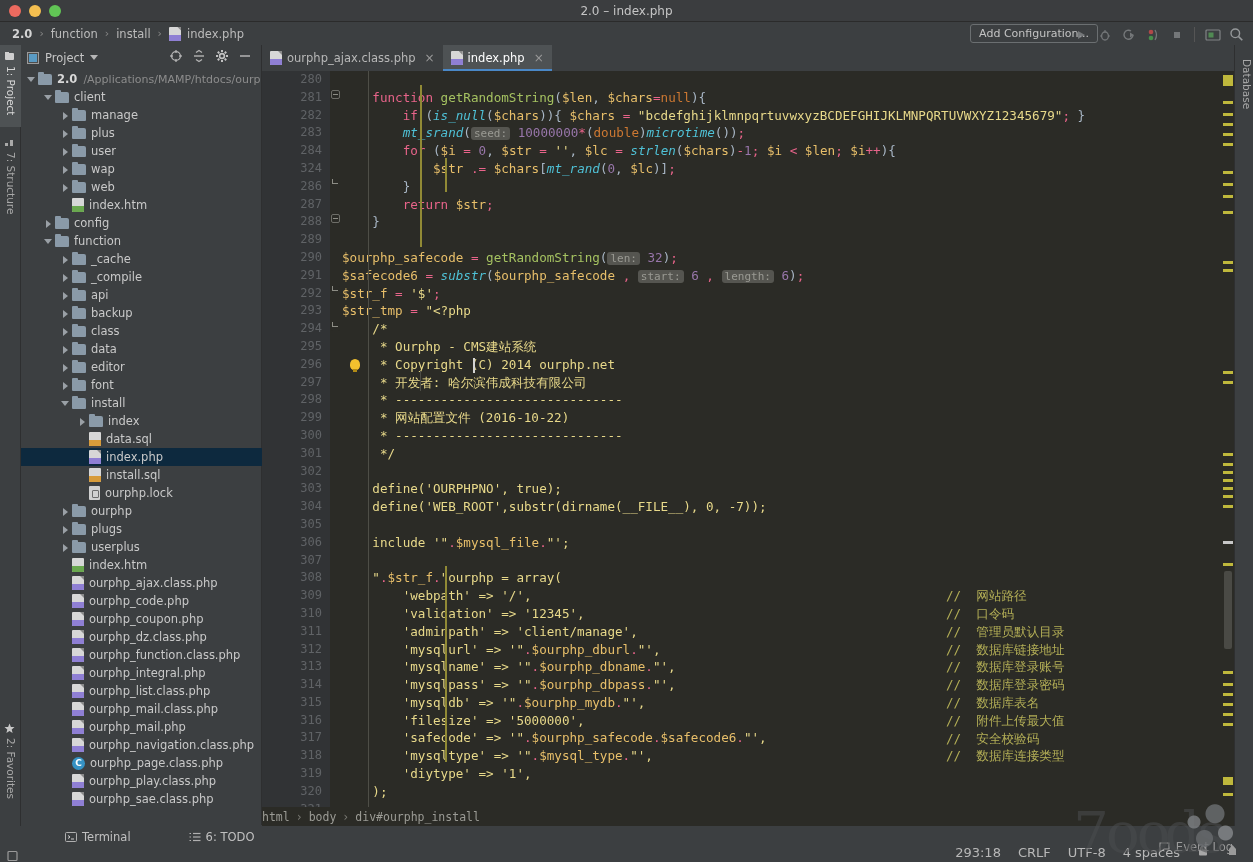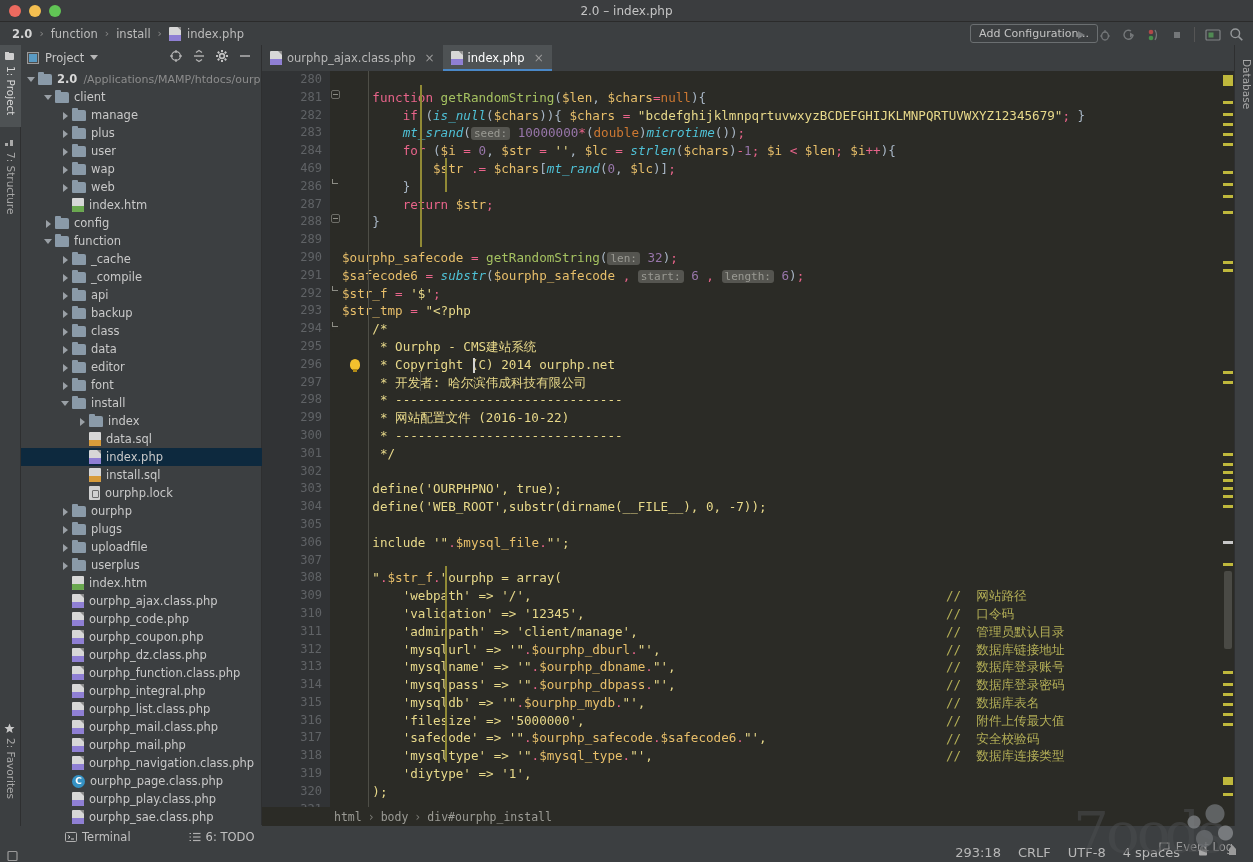--- a/index.html
+++ b/index.html
@@ -237,21 +237,21 @@
   }
   .rtab {
     position: absolute; right: 0; top: 8px; width: 19px;
     writing-mode: vertical-rl; font-size: 10.5px; color: #a9a9a9; padding: 6px 0;
   }
 
   
   .ed-crumb {
     position: absolute; left: 262px; top: 807px; width: 991px; height: 19px;
     background: #2b2b26; display: flex; align-items: center;
-    padding-left: 72px; font-size: 11.5px; color: #9b9b95;
+    font-size: 11.5px; color: #9b9b95;
     font-family: "DejaVu Sans Mono", monospace;
   }
   .ed-crumb .sep { padding: 0 6px; color: #7a7a74; }
 
   
   .statusbar {
     position: absolute; left: 0; top: 826px; width: 1253px; height: 36px;
     background: #3c3f41;
   }
   .sb-tools {
@@ -586,26 +586,20 @@
         <div class="trow">
           <span style="width:40px;flex:0 0 auto;"></span>
           <span class="arrow right"></span>
           <span class="folder"></span>
           <span class="tlabel">plugs</span>
         </div>
         <div class="trow">
           <span style="width:40px;flex:0 0 auto;"></span>
           <span class="arrow right"></span>
           <span class="folder"></span>
-          <span class="tlabel">uploadfile</span>
-        </div>
-        <div class="trow">
-          <span style="width:40px;flex:0 0 auto;"></span>
-          <span class="arrow right"></span>
-          <span class="folder"></span>
           <span class="tlabel">userplus</span>
         </div>
         <div class="trow">
           <span style="width:40px;flex:0 0 auto;"></span>
           <span class="arrow"></span>
           <span class="htm-file-ico ficon"></span>
           <span class="tlabel">index.htm</span>
         </div>
         <div class="trow">
           <span style="width:40px;flex:0 0 auto;"></span>
@@ -701,21 +695,21 @@
     </div>
   </div>
 
   <div class="editor">
     <div class="gutter" id="gutter">
         <div class="gline">280</div>
         <div class="gline">281</div>
         <div class="gline">282</div>
         <div class="gline">283</div>
         <div class="gline">284</div>
-        <div class="gline">469</div>
+        <div class="gline">324</div>
         <div class="gline">286</div>
         <div class="gline">287</div>
         <div class="gline">288</div>
         <div class="gline">289</div>
         <div class="gline">290</div>
         <div class="gline">291</div>
         <div class="gline">292</div>
         <div class="gline">293</div>
         <div class="gline">294</div>
         <div class="gline">295</div>

